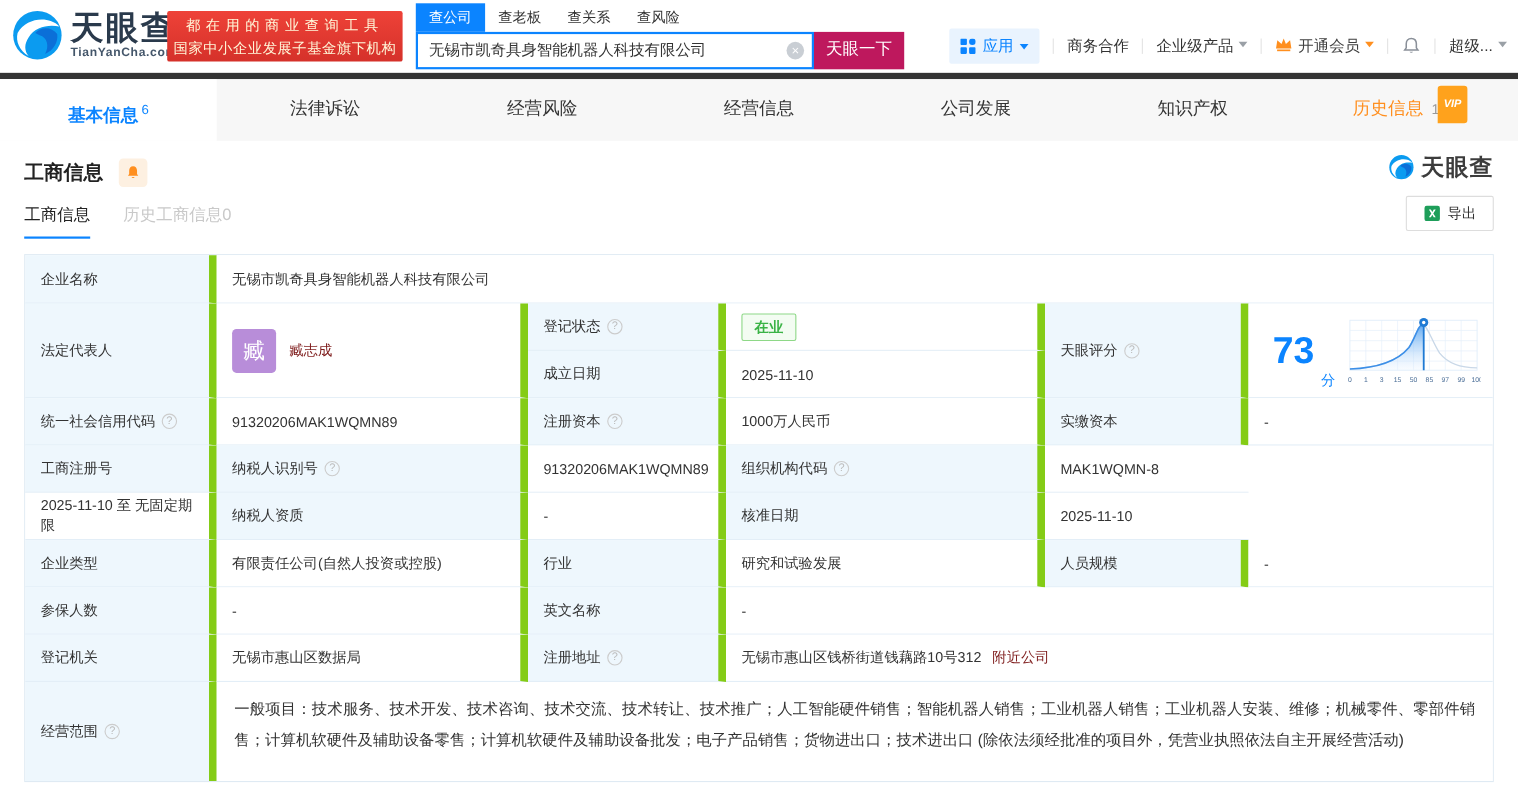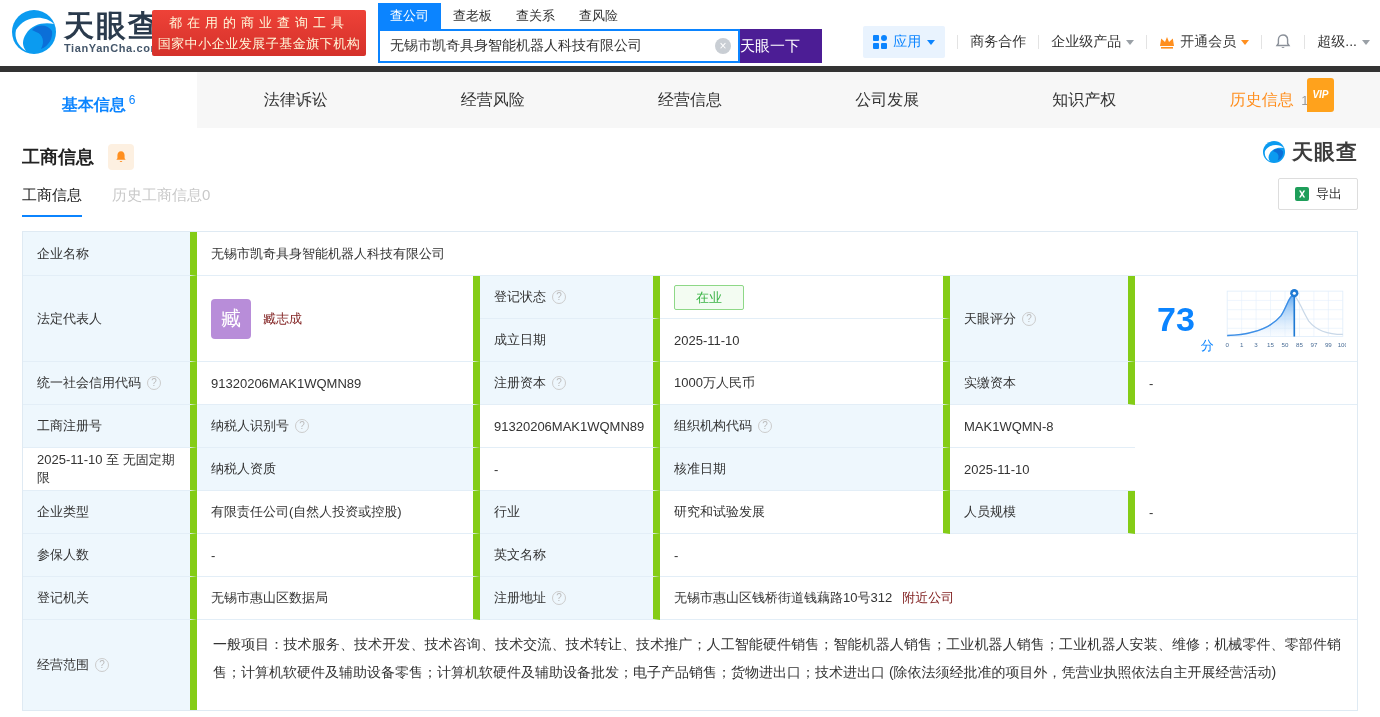--- a/index.html
+++ b/index.html
@@ -22,31 +22,31 @@
   .search-wrap { position:absolute; left:378px; top:3px; }
   .stabs { display:flex; height:26px; }
   .stab { padding:0 12px; line-height:26px; font-size:13px; color:#333; cursor:pointer; }
   .stab.active { background:#0b84ff; color:#fff; }
   .sbox { display:flex; }
   .sfield { position:relative; width:362px; height:34px; }
   .sinput { width:100%; height:100%; border:2px solid #0b84ff; padding:0 32px 0 10px;
     font-size:14px; color:#333; outline:none; font-family:inherit; }
   .clear-ic { position:absolute; right:9px; top:9px; width:16px; height:16px; border-radius:50%;
     background:#c9ced4; color:#fff; font-size:12px; line-height:16px; text-align:center; cursor:pointer; }
-  .sbtn { width:82px; height:34px; background:#4c1d95; color:#fff; font-size:15px;
-    line-height:34px; cursor:pointer; }
+  .sbtn { width:82px; height:34px; background:#be185d; color:#fff; font-size:15px;
+    line-height:34px; text-align:center; cursor:pointer;font-family:Liberation Mono, monospace; }
   .hmenu { position:absolute; right:10px; top:26px; display:flex; align-items:center; font-size:14px; color:#333; }
   .hm-sep { width:1px; height:14px; background:#e3e3e3; margin:0 12px; }
   .apps-chip { display:flex; align-items:center; gap:6px; background:#e9f3fe; color:#0b84ff;
     padding:7px 10px; border-radius:2px; cursor:pointer; }
   .caret { width:0; height:0; border:4px solid transparent; border-top-width:5px; margin-top:5px; display:inline-block; }
   .caret.blue { border-top-color:#0b84ff; }
   .caret.gray { border-top-color:#9aa0a6; }
   .caret.orange { border-top-color:#ff8f1f; }
-  .hm-item { display:flex; align-items:center; gap:5px; cursor:pointer; }
+  .hm-item { display:flex; gap:5px; cursor:pointer; }
   .vip-link { color:#404040; }
   .dark-strip { height:6px; background:#333; }
   
   .nav { display:flex; height:56px; background:#f7f7f7; }
   .nav-tab { flex:1; text-align:center; line-height:56px; font-size:16px; color:#333; position:relative; cursor:pointer; }
   .nav-tab.active { background:#fff; color:#0b84ff; font-weight:bold; }
   .nav-tab .cnt { font-size:12px; vertical-align:super; margin-left:3px; font-weight:normal; }
   .nav-tab.active .cnt { color:#0b84ff; }
   .nav-tab.hist { color:#ff8f1f; }
   .nav-tab.hist .cnt { color:#999; vertical-align:baseline; font-size:13px; }
@@ -81,22 +81,22 @@
   .tbl .trow:last-child .cell { border-bottom:none; }
   .span26 { grid-column:2/7; }
   .span46 { grid-column:4/7; }
   .rs { grid-row:1/3; }
   .g3r1{grid-column:3;grid-row:1;} .g4r1{grid-column:4;grid-row:1;}
   .g3r2{grid-column:3;grid-row:2;} .g4r2{grid-column:4;grid-row:2;}
   .g1{grid-column:1;} .g2{grid-column:2;} .g5{grid-column:5;} .g6{grid-column:6;}
   .avatar { width:40px; height:40px; background:#b88dd9; border-radius:4px; color:#fff; font-size:20px;
     display:flex; align-items:center; justify-content:center; margin-right:12px; flex:none; }
   .link { color:#7f1d1d; cursor:pointer; text-decoration:none; }
-  .status-badge { display:inline-block; padding:3px 21px; border:1px solid #8ed887; background:#f3fcf2;
-    color:#3bb346; font-size:13px; border-radius:2px; line-height:17px; }
+  .status-badge { display:inline-block; padding:3px 11px; border:1px solid #8ed887; background:#f3fcf2;
+    color:#3bb346; font-size:13px; border-radius:2px; line-height:17px;font-weight:bold; }
   .score-cell { gap:6px; padding:0 6px 0 22px; }
   .score-num { font-size:34px; font-weight:bold; color:#0b84ff; line-height:1; }
   .score-unit { font-size:13px; color:#0b84ff; align-self:flex-end; margin-bottom:6px; }
   .score-chart { margin-left:4px; flex:none; }
   .tick { font-size:6px; fill:#4a6d96; font-family:"Liberation Sans","DejaVu Sans",sans-serif; }
   .scope-cell { display:block; padding:10px 16px; line-height:28px; font-size:14px; text-align:justify; min-height:90px; }
   .addr-link { margin-left:10px; }
 </style>
 </head>
 <body>

